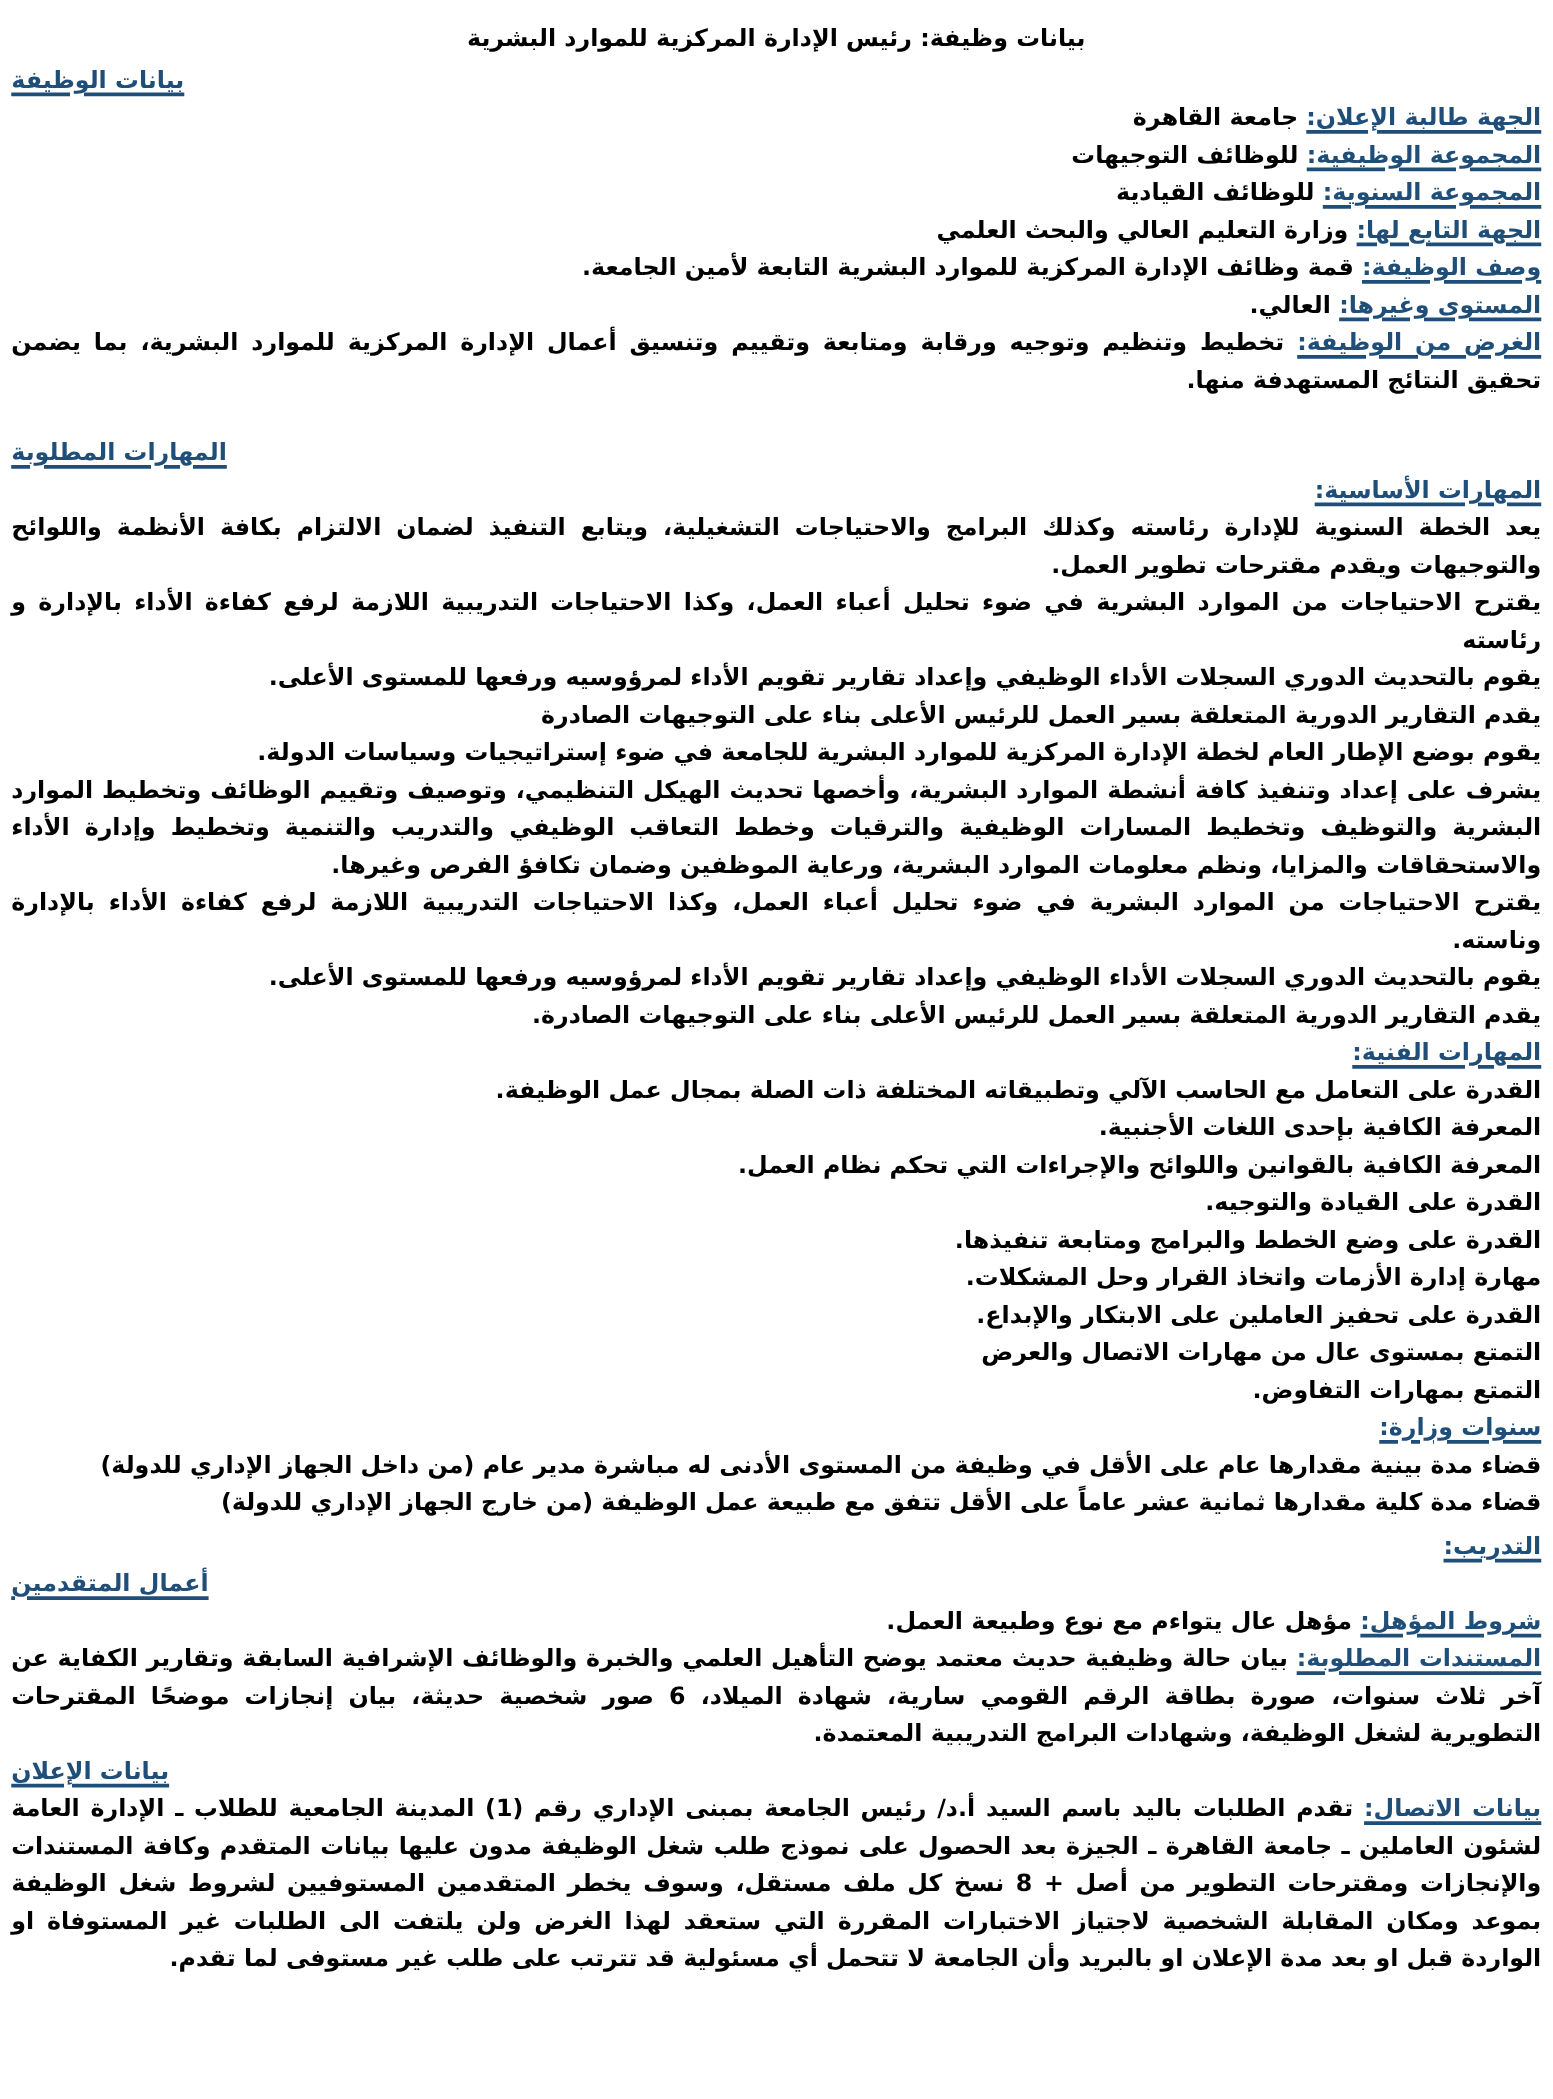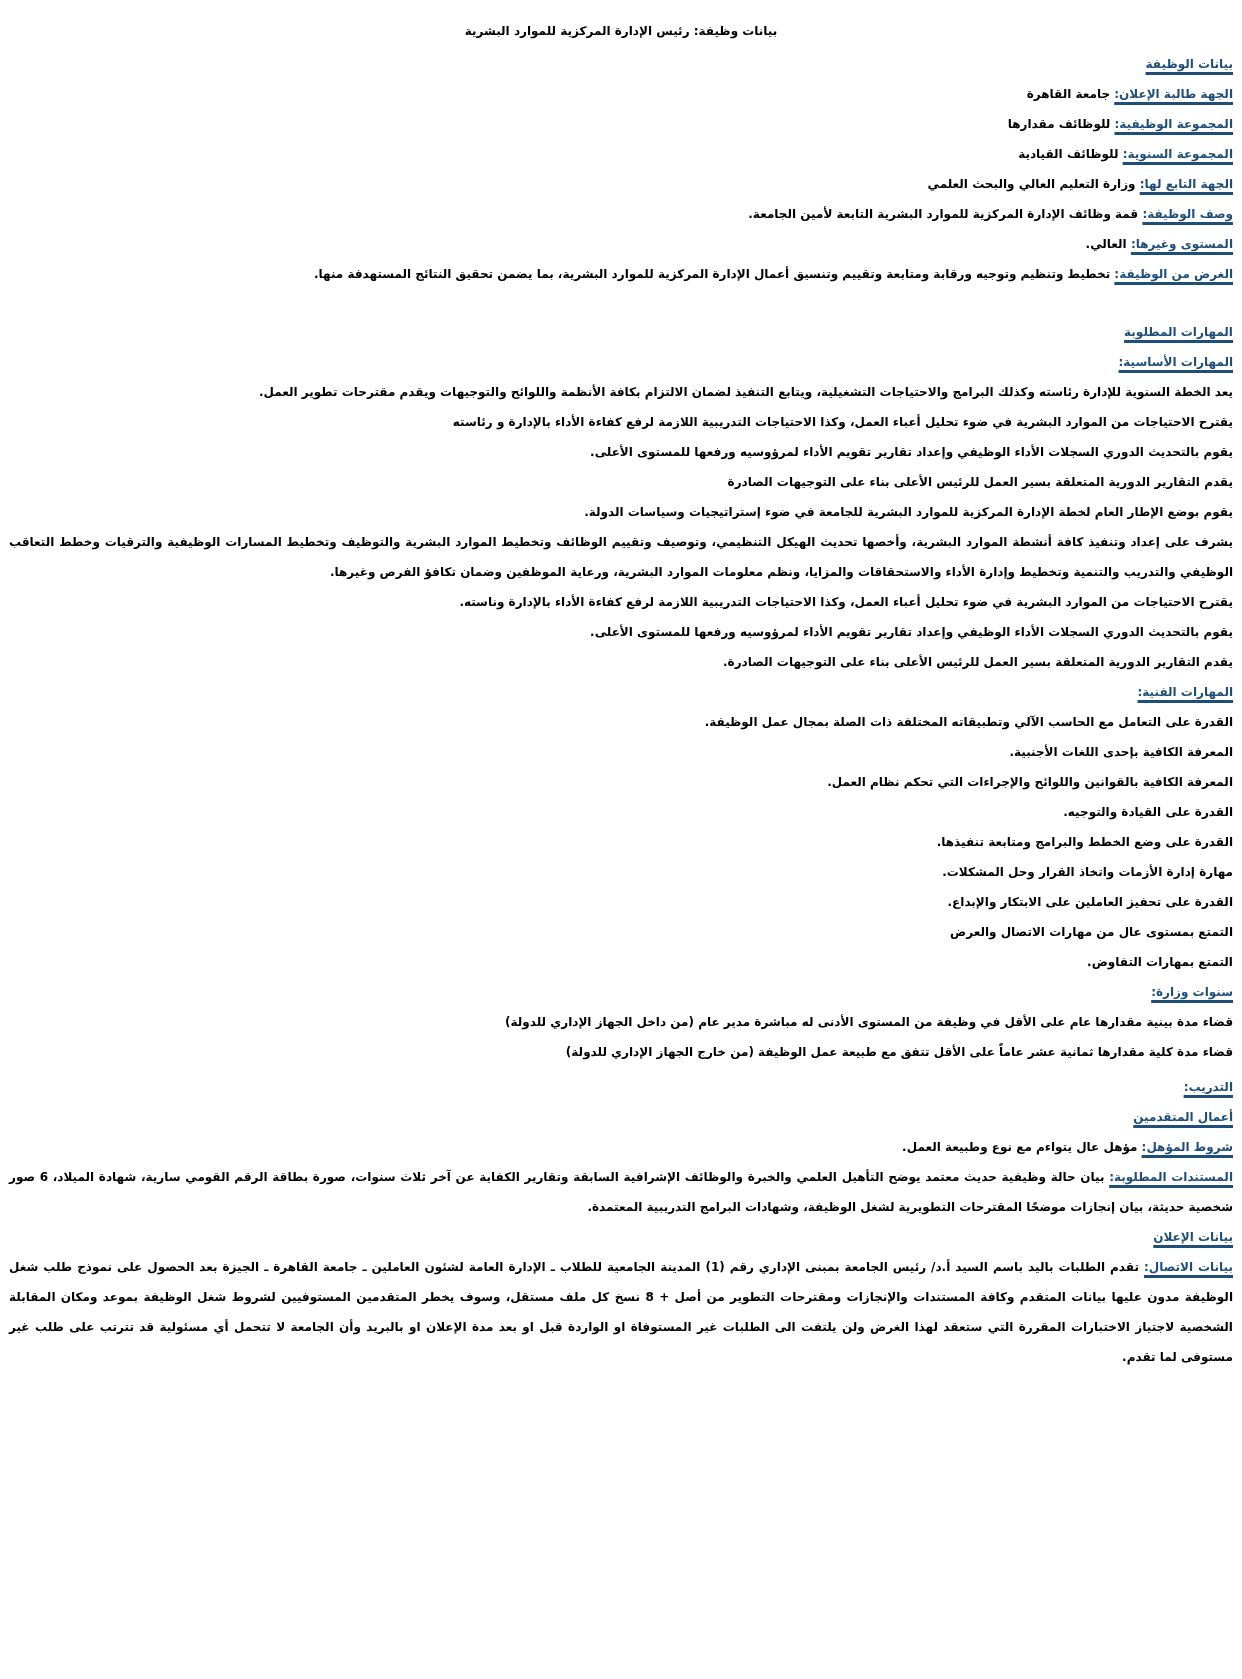--- a/index.html
+++ b/index.html
@@ -13,33 +13,33 @@
     overflow: hidden;
   }
   .page {
     direction: rtl;
     box-sizing: border-box;
     width: 1242px;
     height: 1679px;
     padding: 16px 9px 0 9px;
     font-family: "DejaVu Sans", sans-serif;
     font-weight: 700;
-    font-size: 12px;
+    font-size: 19px;
     line-height: 30px;
     color: #000000;
     background: #ffffff;
   }
   p { margin: 0; }
   .doc-title {
     text-align: center;
     color: #000000;
     margin-bottom: 3px;
   }
   .h-center {
-    text-align: right;
+    text-align: left;
     color: #1F4E78;
     text-decoration: underline;
     text-decoration-thickness: 2.5px;
     text-underline-offset: 4px;
   }
   .lbl {
     color: #1F4E78;
     text-decoration: underline;
     text-decoration-thickness: 2.5px;
     text-underline-offset: 4px;
@@ -61,21 +61,21 @@
 <body>
 
 <div class="page">
 
   <p class="doc-title">بيانات وظيفة: رئيس الإدارة المركزية للموارد البشرية</p>
 
   <p class="h-center">بيانات الوظيفة</p>
 
   <p class="field"><span class="lbl">الجهة طالبة الإعلان:</span> <span>جامعة القاهرة</span></p>
 
-  <p class="field"><span class="lbl">المجموعة الوظيفية:</span> <span>للوظائف مقدارها</span></p>
+  <p class="field"><span class="lbl">المجموعة الوظيفية:</span> <span>للوظائف التوجيهات</span></p>
 
   <p class="field"><span class="lbl">المجموعة السنوية:</span> <span>للوظائف القيادية</span></p>
 
   <p class="field"><span class="lbl">الجهة التابع لها:</span> <span>وزارة التعليم العالي والبحث العلمي</span></p>
 
   <p class="field"><span class="lbl">وصف الوظيفة:</span> <span>قمة وظائف الإدارة المركزية للموارد البشرية التابعة لأمين الجامعة.</span></p>
 
   <p class="field"><span class="lbl">المستوى وغيرها:</span> <span>العالي.</span></p>
 
   <p class="field"><span class="lbl">الغرض من الوظيفة:</span> <span>تخطيط وتنظيم وتوجيه ورقابة ومتابعة وتقييم وتنسيق أعمال الإدارة المركزية للموارد البشرية، بما يضمن تحقيق النتائج المستهدفة منها.</span></p>

